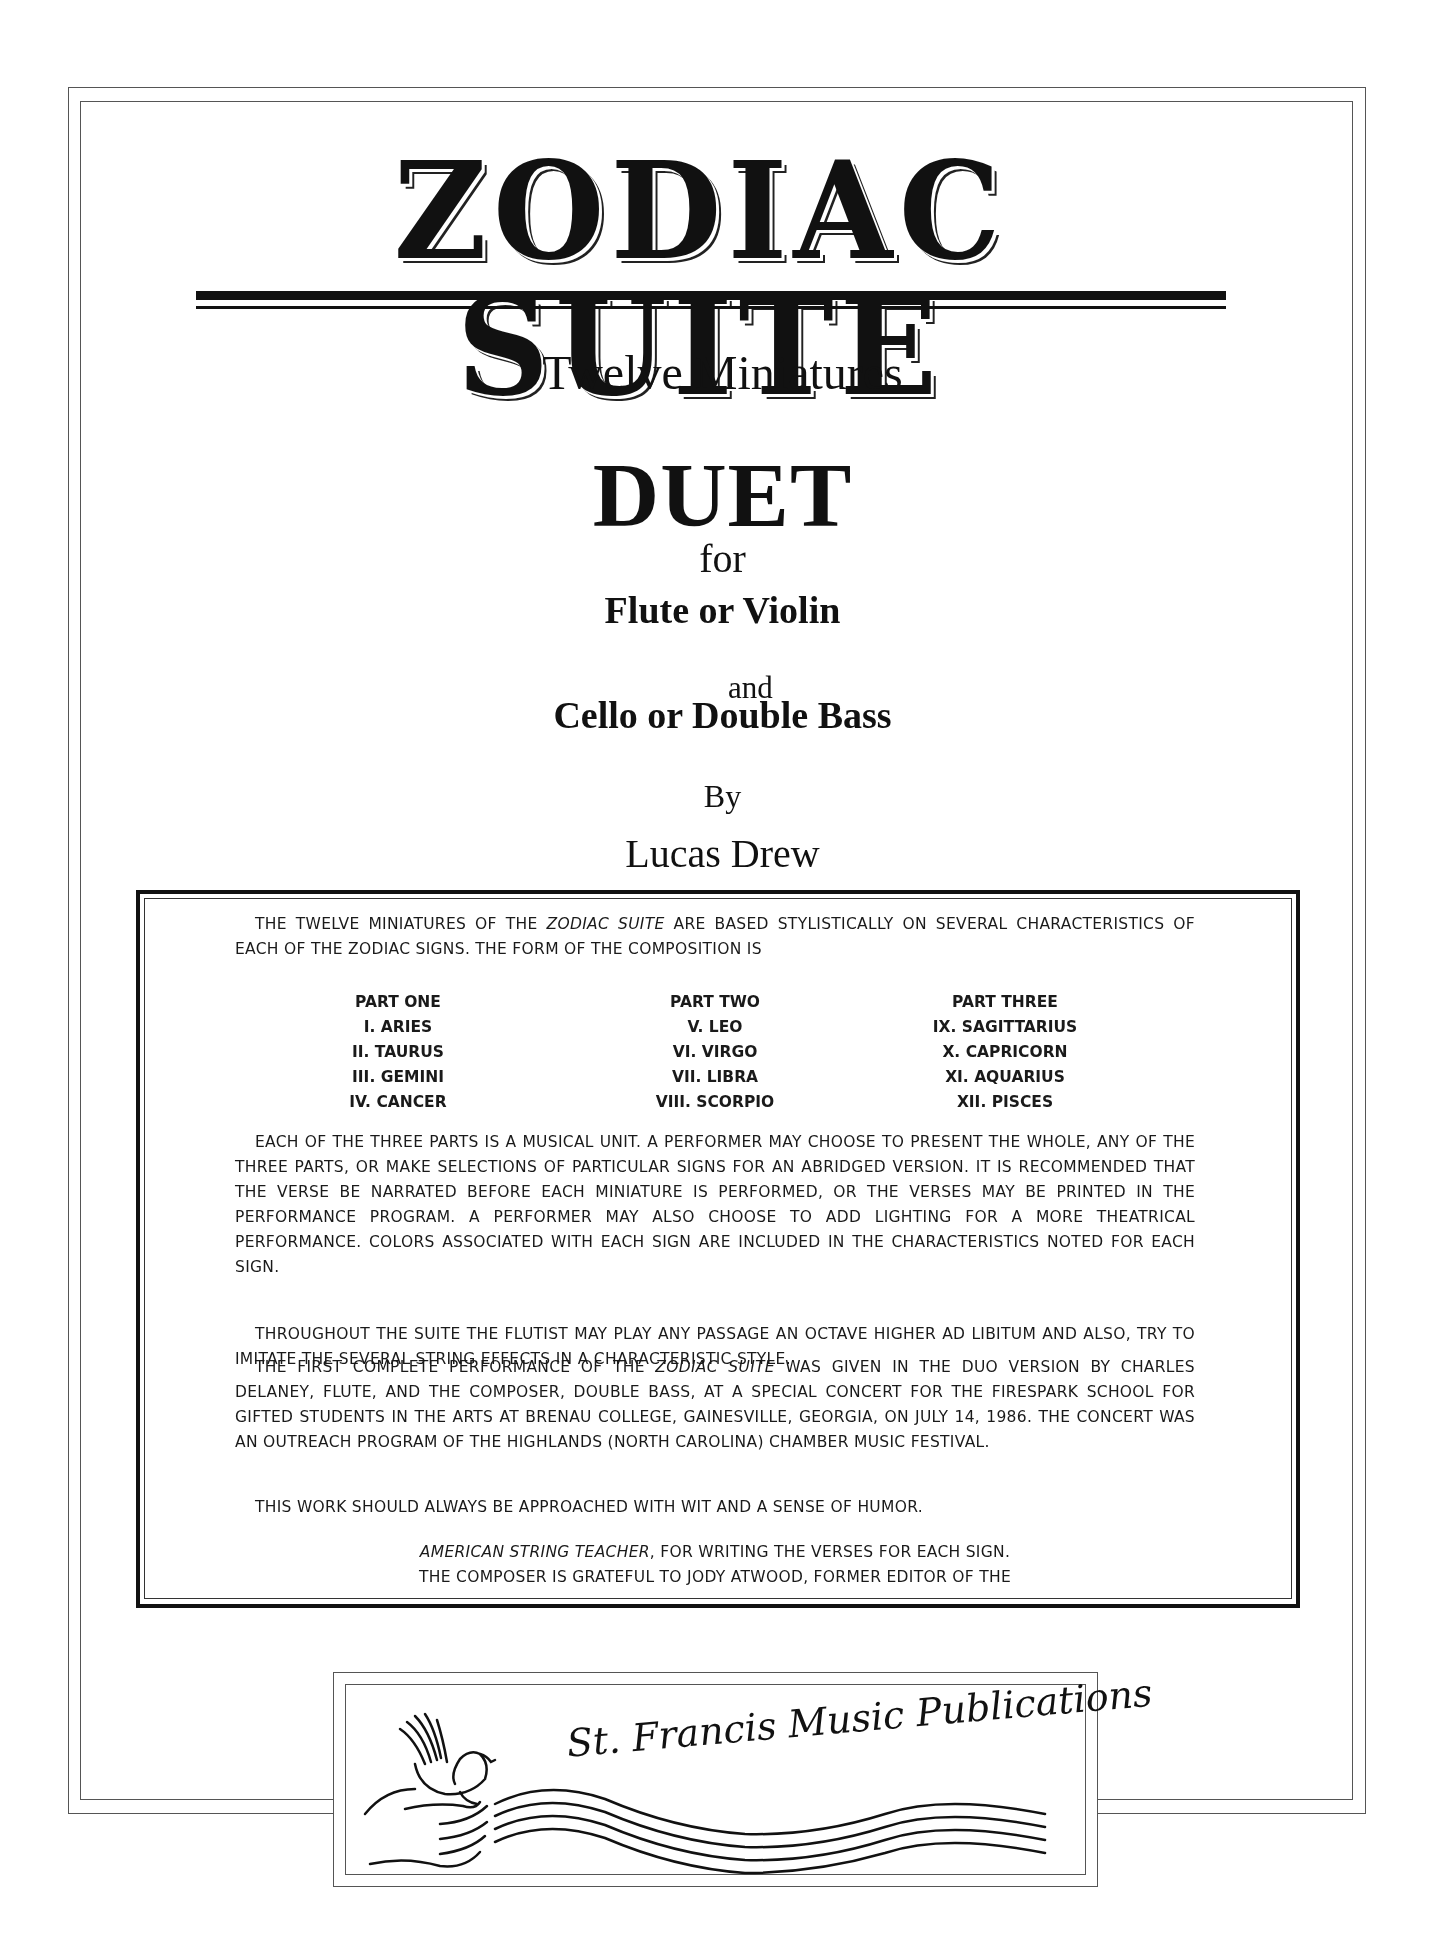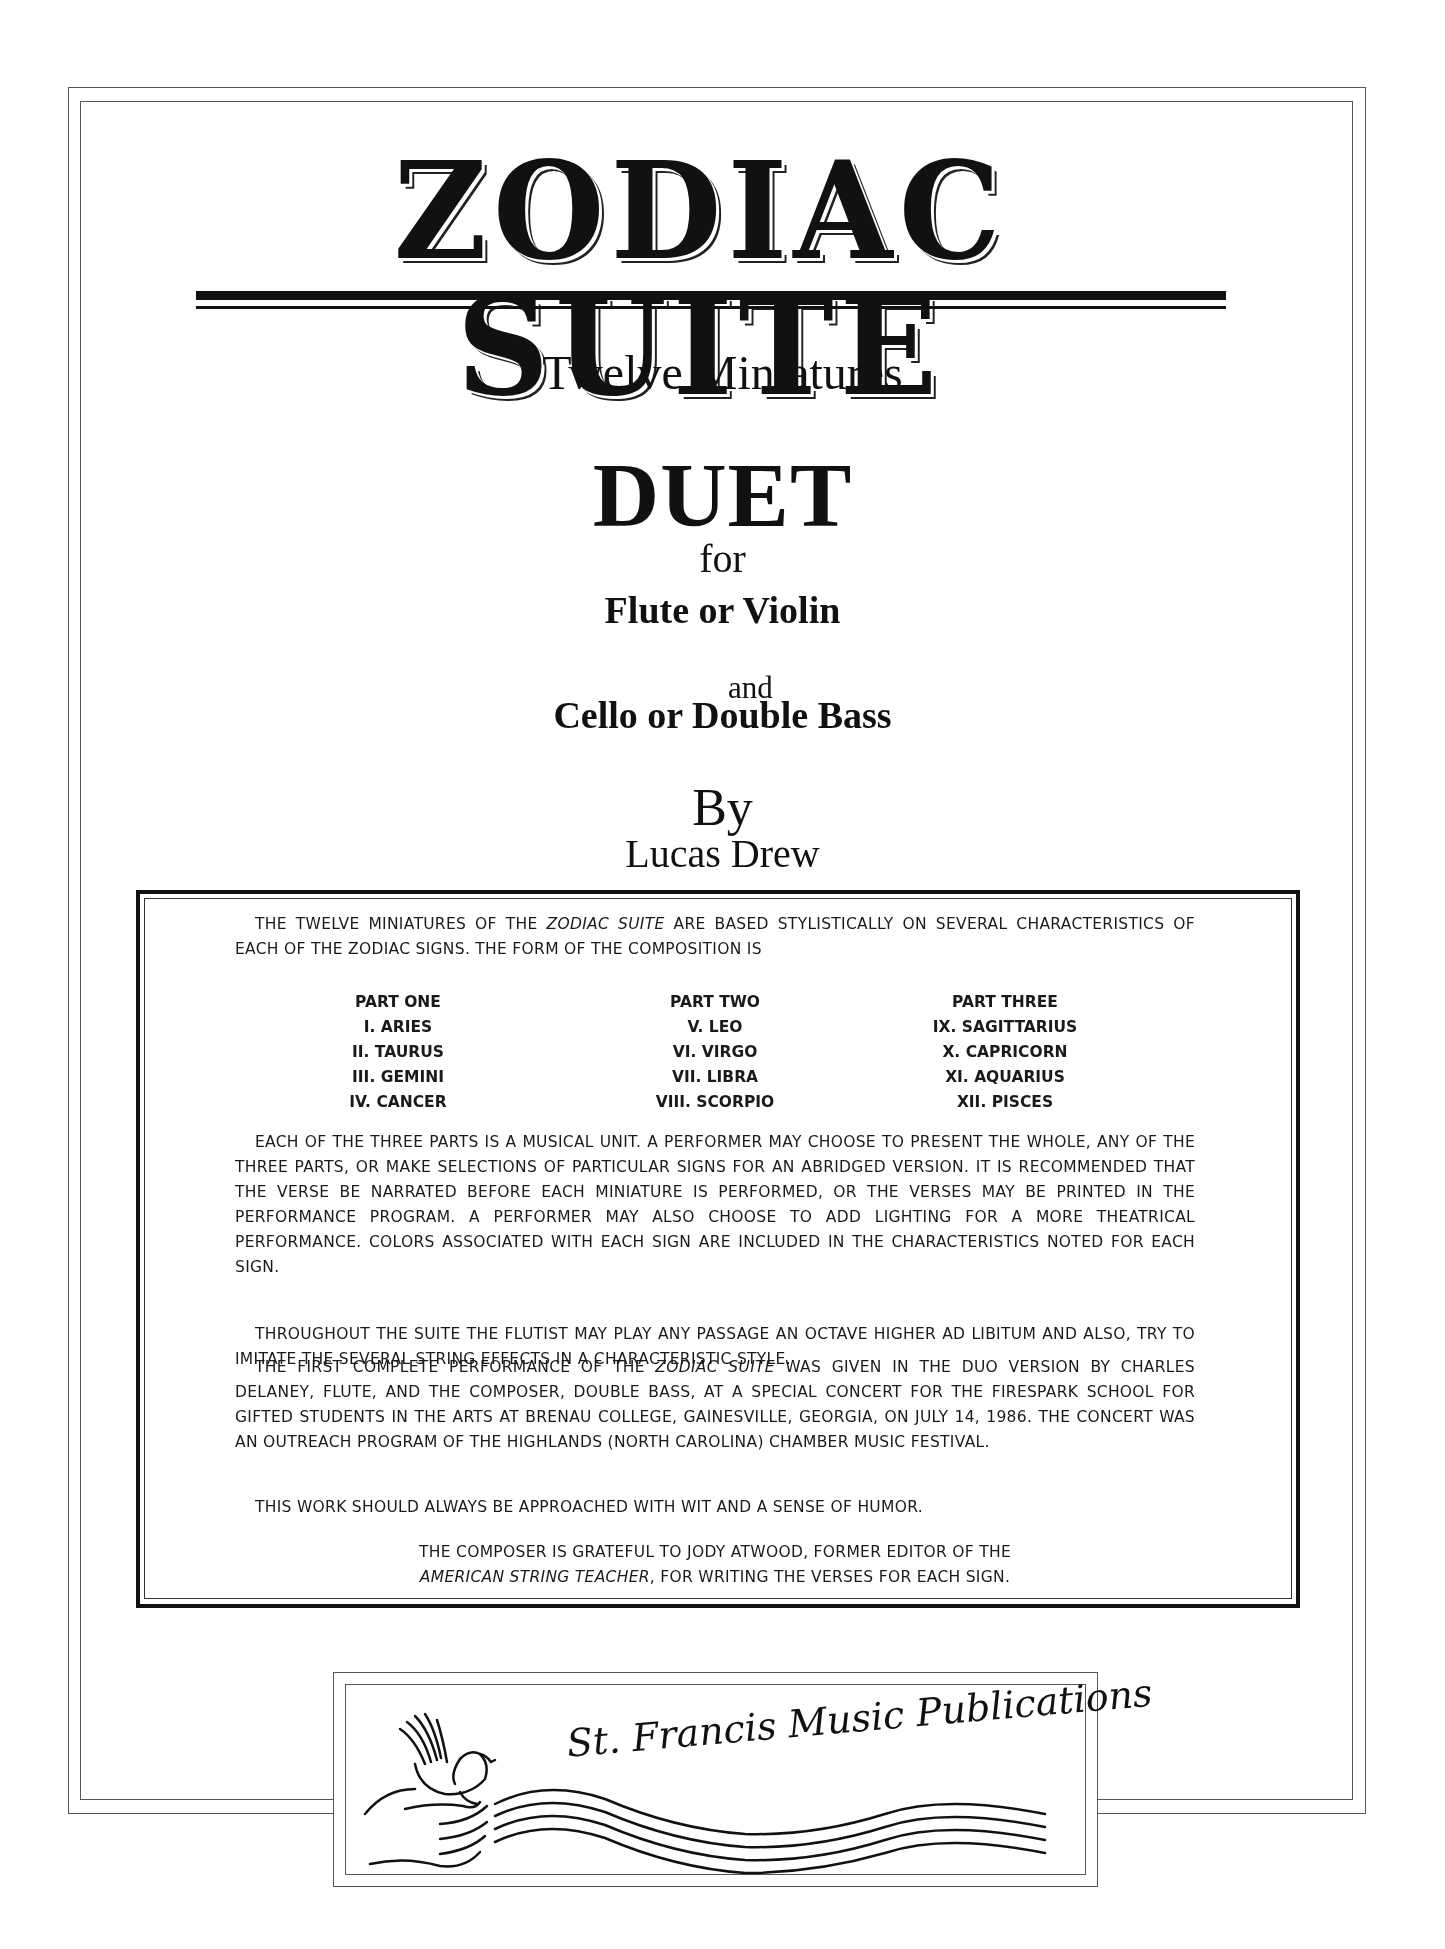--- a/index.html
+++ b/index.html
@@ -20,21 +20,21 @@
   .rule-thick { position: absolute; left: 196px; top: 291px; width: 1030px; height: 9px; background: #111; }
   .rule-thin { position: absolute; left: 196px; top: 306px; width: 1030px; height: 3px; background: #111; }
 
   .center { position: absolute; left: 0; width: 1445px; text-align: center; font-family: "Liberation Serif", serif; color: #111; }
   .subtitle { top: 345px; font-size: 48px; }
   .duet { top: 442px; font-size: 92px; font-weight: bold; letter-spacing: 1px; }
   .for { top: 535px; font-size: 40px; }
   .inst1 { top: 588px; font-size: 38px; font-weight: bold; }
   .and { top: 670px; font-size: 31px; margin-left: 28px; }
   .inst2 { top: 693px; font-size: 38px; font-weight: bold; }
-  .by { top: 778px; font-size: 52px; }
+  .by { top: 778px; font-size: 32px; }
   .composer { top: 830px; font-size: 40px; }
 
   
   .info-outer { position: absolute; left: 136px; top: 890px; width: 1164px; height: 718px; border: 4px solid #111; box-sizing: border-box; }
   .info-inner { position: absolute; left: 144px; top: 898px; width: 1148px; height: 701px; border: 1.5px solid #333; box-sizing: border-box; }
   .info-text {
     position: absolute; left: 235px; width: 960px;
     font-family: "DejaVu Sans", sans-serif; font-size: 15.5px; line-height: 25px;
     text-transform: uppercase; font-variant: small-caps; color: #1a1a1a; letter-spacing: 0.3px;
     text-align: justify;
@@ -102,22 +102,22 @@
   <div>X. Capricorn</div>
   <div>XI. Aquarius</div>
   <div>XII. Pisces</div>
 </div>
 
 <div class="info-text p-each indent">Each of the three parts is a musical unit. A performer may choose to present the whole, any of the three parts, or make selections of particular signs for an abridged version. It is recommended that the verse be narrated before each miniature is performed, or the verses may be printed in the performance program. A performer may also choose to add lighting for a more theatrical performance. Colors associated with each sign are included in the characteristics noted for each sign.</div>
 <div class="info-text p-throughout indent">Throughout the Suite the flutist may play any passage an octave higher ad libitum and also, try to imitate the several string effects in a characteristic style.</div>
 <div class="info-text p-first indent"><span>The first complete performance of the </span><span class="it">Zodiac Suite</span><span> was given in the duo version by Charles Delaney, flute, and the composer, double bass, at a special concert for the Firespark School for Gifted Students in the Arts at Brenau College, Gainesville, Georgia, on July 14, 1986. The concert was an outreach program of the Highlands (North Carolina) Chamber Music Festival.</span></div>
 <div class="info-text p-wit indent">This work should always be approached with wit and a sense of humor.</div>
 <div class="info-text p-thanks">
+  <div><span class="it">American String teacher</span><span>, for writing the verses for each sign.</span></div>
   <div>The composer is grateful to Jody Atwood, former editor of the</div>
-  <div><span class="it">American String teacher</span><span>, for writing the verses for each sign.</span></div>
 </div>
 
 <div class="logo-outer"></div>
 <div class="logo-inner"></div>
 <svg class="logo-svg" viewBox="0 0 741 191" xmlns="http://www.w3.org/2000/svg">
   <g fill="none" stroke="#111" stroke-width="2.5" stroke-linecap="round">
 
     <path d="M55 45 Q70 55 80 80"></path>
     <path d="M62 38 Q78 50 86 78"></path>
     <path d="M70 32 Q84 46 92 76"></path>

